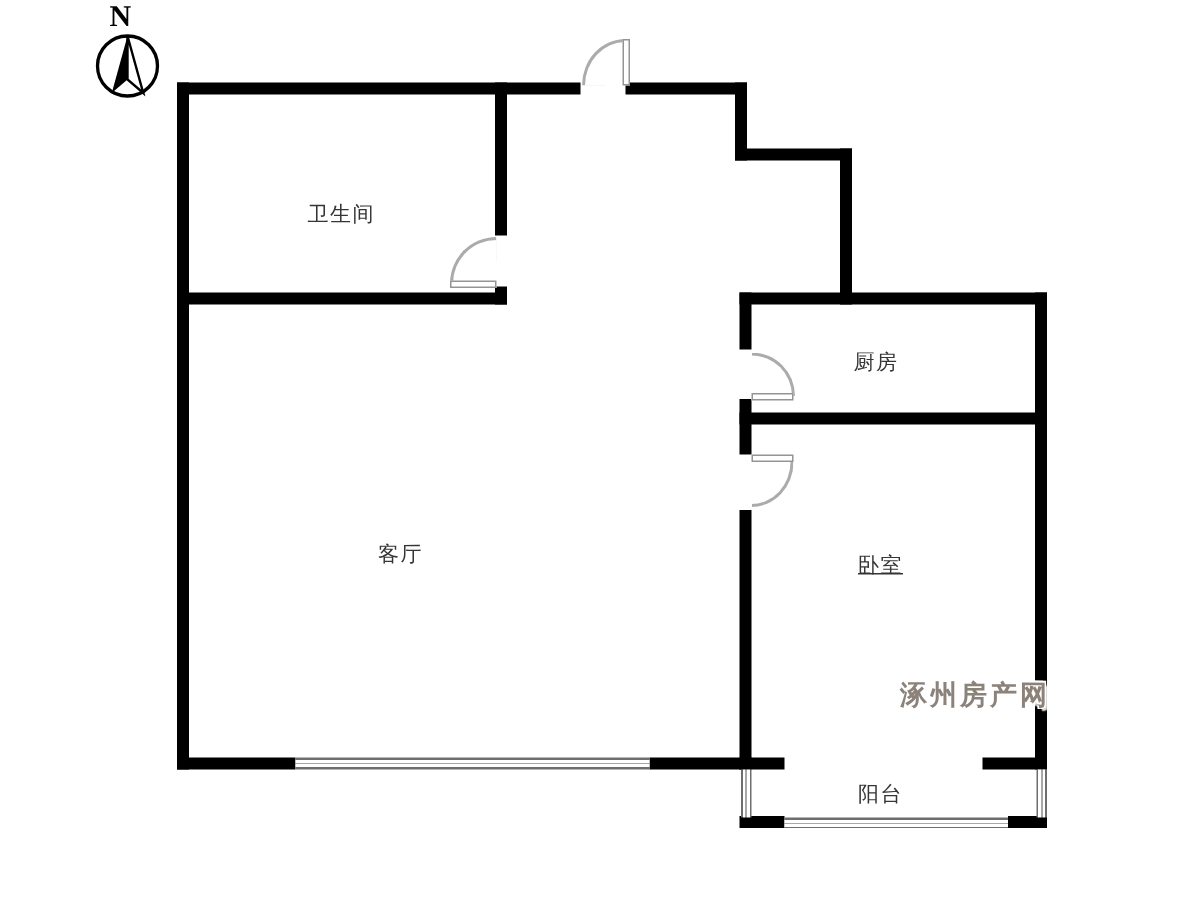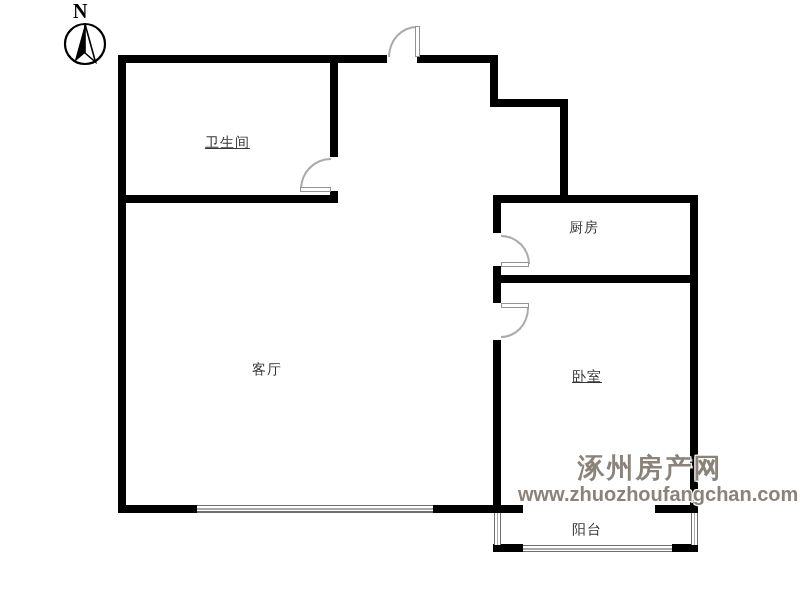--- a/index.html
+++ b/index.html
@@ -17,21 +17,21 @@
   .arc-tl{border-top:2px solid #ababab;border-left:2px solid #ababab;border-top-left-radius:100% 100%;}
   .arc-tr{border-top:2px solid #ababab;border-right:2px solid #ababab;border-top-right-radius:100% 100%;}
   .arc-br{border-bottom:2px solid #ababab;border-right:2px solid #ababab;border-bottom-right-radius:100% 100%;}
   .room-label{position:absolute;font-size:14px;color:#353535;letter-spacing:1px;white-space:nowrap;}
   .compass-n{position:absolute;left:73px;top:0px;font-family:"Liberation Serif","DejaVu Serif",serif;
         font-weight:bold;font-size:20px;color:#000;}
   .compass-svg{position:absolute;left:62px;top:21px;}
   .watermark{position:absolute;left:518px;top:454px;width:264px;text-align:center;z-index:20;
         color:#8b827a;font-weight:bold;line-height:1.08;
         text-shadow:-1px -1px 0 #fff,1px -1px 0 #fff,-1px 1px 0 #fff,1px 1px 0 #fff,2px 2px 1px rgba(255,255,255,.9);}
-  .watermark .site-name{font-size:27px;letter-spacing:2px;}
+  .watermark .site-name{font-size:18px;letter-spacing:2px;}
   .watermark .site-url{font-size:20px;margin-top:1px;letter-spacing:0px;}
 </style>
 </head>
 <body>
 
 <div class="plan">
 
   <div>
     <span class="compass-n">N</span>
     <svg class="compass-svg" width="46" height="46" viewBox="0 0 46 46">
@@ -77,24 +77,23 @@
 
   <div class="arc arc-tl" style="left:300px;top:158px;width:31px;height:31px;"></div>
   <div class="door-leaf" style="left:300px;top:187px;width:31px;height:5px;"></div>
 
   <div class="arc arc-tr" style="left:501px;top:235px;width:29px;height:29px;"></div>
   <div class="door-leaf" style="left:501px;top:262px;width:28px;height:5px;"></div>
 
   <div class="arc arc-br" style="left:501px;top:308px;width:28px;height:30px;"></div>
   <div class="door-leaf" style="left:501px;top:303px;width:28px;height:5px;"></div>
 
-  <span class="room-label" style="left:205px;top:134px;text-decoration:underline;">卫生间</span>
-  <span class="room-label" style="left:569px;top:219px;">厨房</span>
+  <span class="room-label" style="left:205px;top:134px;">卫生间</span>
+  <span class="room-label" style="left:569px;top:233px;">厨房</span>
   <span class="room-label" style="left:252px;top:361px;">客厅</span>
   <span class="room-label" style="left:572px;top:368px;text-decoration:underline;">卧室</span>
   <span class="room-label" style="left:572px;top:521px;">阳台</span>
 
   <div class="watermark">
     <div class="site-name">涿州房产网</div>
-    <div class="site-url">www.zhuozhoufangchan.com</div>
   </div>
 
 </div>
 
 </body></html>

